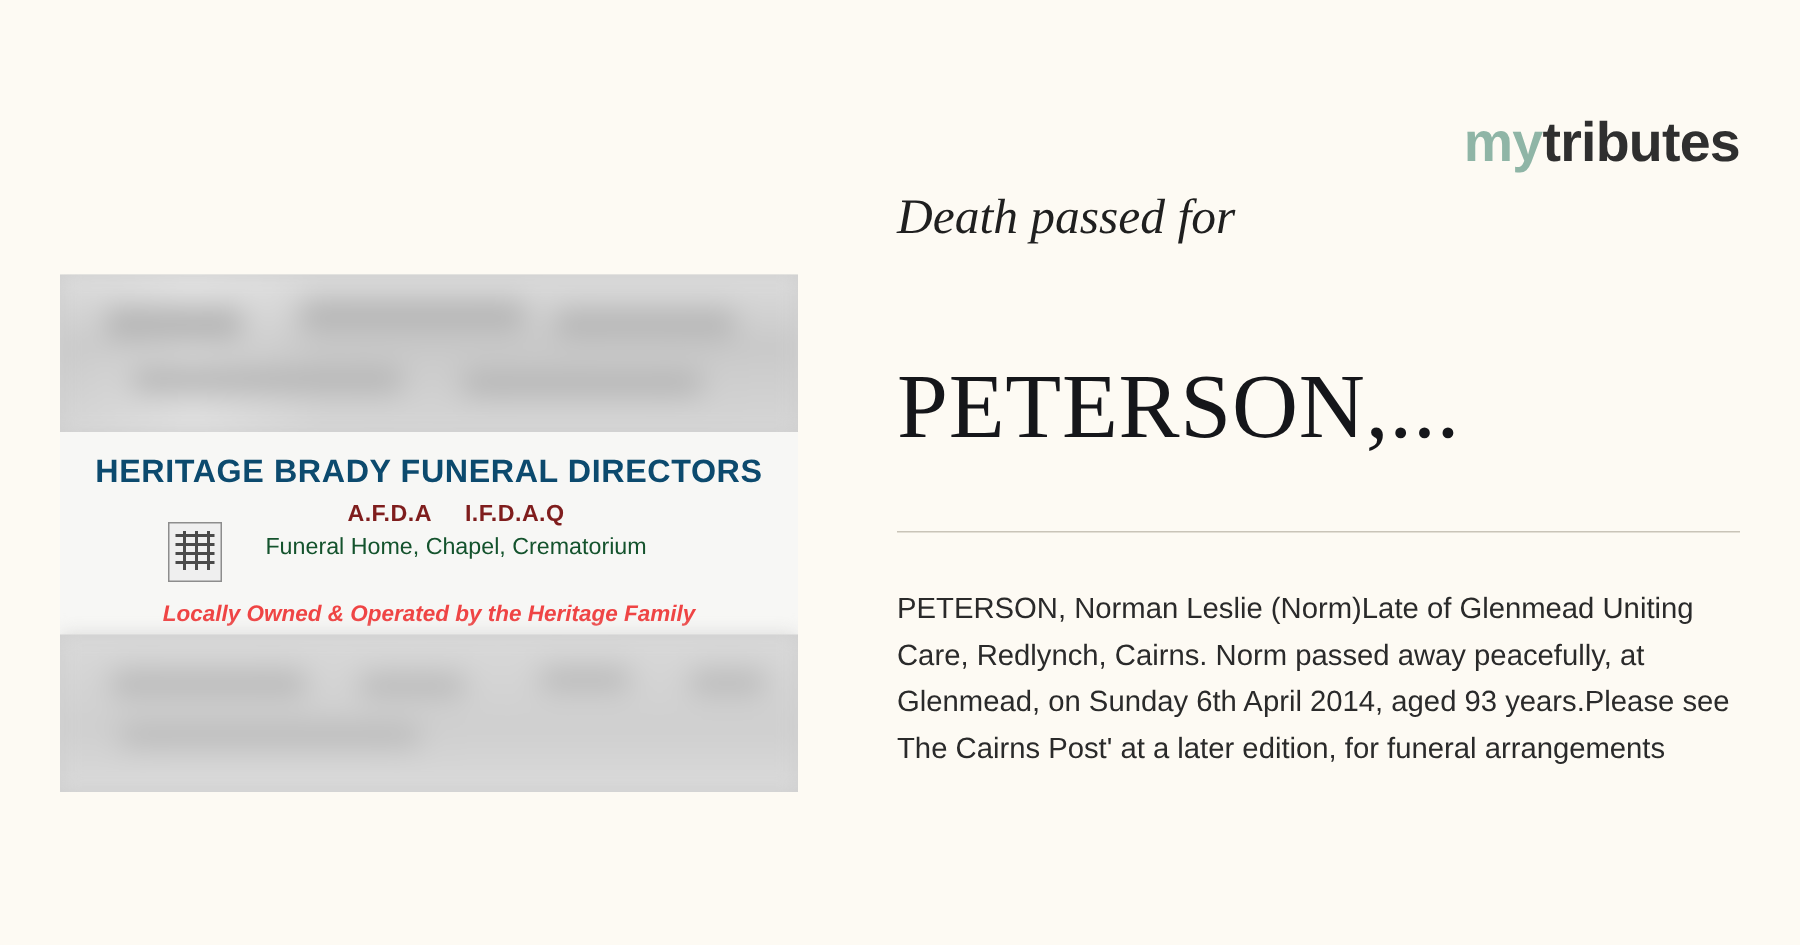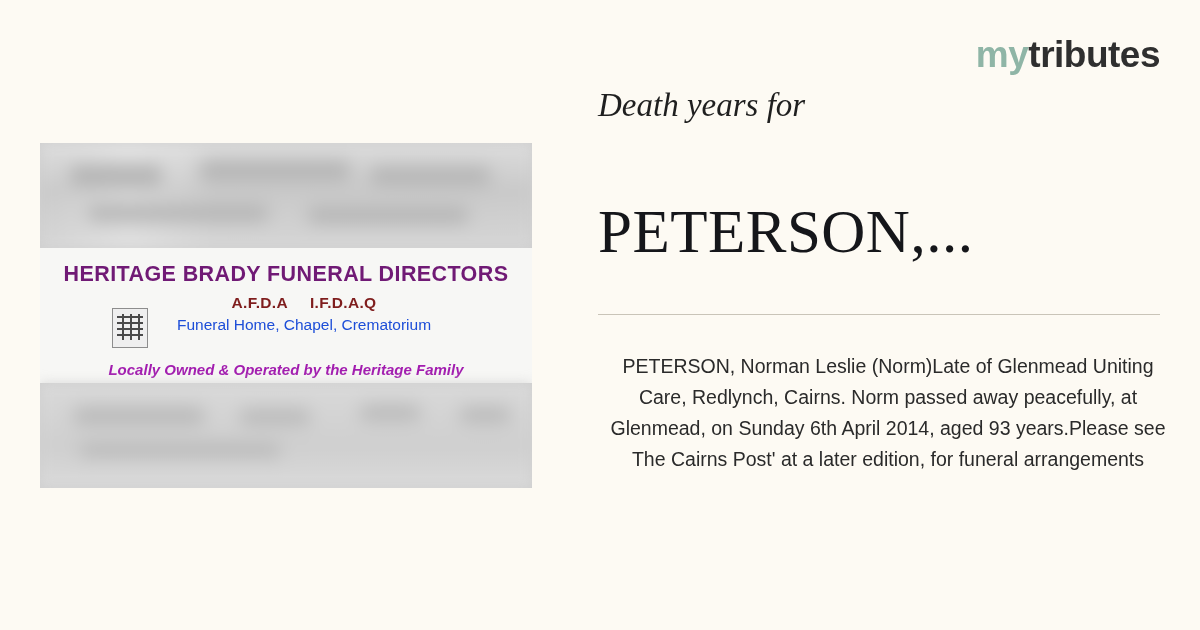--- a/index.html
+++ b/index.html
@@ -11,20 +11,21 @@
     height: 630px;
     background: #fdfaf3;
     font-family: "Liberation Sans", sans-serif;
     overflow: hidden;
   }
   .page {
     position: relative;
     width: 1200px;
     height: 496px;
     background: #fdfaf3;
+    margin-top: 40px;
   }
 
   
   .brand {
     position: absolute;
     top: 36px;
     right: 40px;
     font-size: 37px;
     letter-spacing: -0.5px;
     line-height: 1;
@@ -90,21 +91,21 @@
   .ad-title {
     position: absolute;
     left: 4px;
     top: 14px;
     width: 484px;
     text-align: center;
     font-family: "Liberation Sans", sans-serif;
     font-weight: 700;
     font-size: 21.5px;
     letter-spacing: 0.4px;
-    color: #701a75;
+    color: #0c4a6e;
     white-space: nowrap;
   }
   .ad-accred {
     position: absolute;
     left: 0;
     top: 46px;
     width: 492px;
     text-align: center;
     font-weight: 700;
     font-size: 15.5px;
@@ -116,36 +117,36 @@
   .ad-accred span.gap {
     display: inline-block;
     width: 22px;
   }
   .ad-line2, .ad-line3 {
     position: absolute;
     left: 0;
     width: 492px;
     text-align: center;
     font-size: 15.5px;
-    color: #1d4ed8;
+    color: #14532d;
     padding-left: 36px;
     box-sizing: border-box;
   }
   .ad-line2 { top: 68px; }
   .ad-line3 { top: 90px; }
   .ad-footer {
     position: absolute;
     left: 0;
     top: 113px;
     width: 492px;
     text-align: center;
     font-style: italic;
     font-weight: 700;
     font-size: 15px;
-    color: #a21caf;
+    color: #ef4444;
   }
   .ad-logo {
     position: absolute;
     left: 72px;
     top: 60px;
     width: 34px;
     height: 38px;
     background: #efefef;
     border: 1px solid #8d8d8d;
   }
@@ -195,21 +196,20 @@
     background: #c9c4b8;
     border: 0;
   }
   .body-text {
     margin: 0;
     padding-top: 36px;
     font-size: 19.5px;
     line-height: 31px;
     color: #2a2a2a;
     width: 580px;
-    text-align: center;
   }
 </style>
 </head>
 <body>
 
 <div class="page">
 
   <div class="brand">
     <span class="brand-my">my</span><span class="brand-tributes">tributes</span>
   </div>
@@ -247,19 +247,19 @@
     <div class="blur-bottom">
       <div class="smudge" style="left:34px; top:24px; width:130px; height:18px;"></div>
       <div class="smudge" style="left:200px; top:26px; width:70px; height:16px;"></div>
       <div class="smudge" style="left:320px; top:22px; width:60px; height:16px;"></div>
       <div class="smudge" style="left:420px; top:24px; width:50px; height:16px;"></div>
       <div class="smudge" style="left:40px; top:60px; width:200px; height:14px;"></div>
     </div>
   </div>
 
   <div class="right">
-    <p class="eyebrow">Death years for</p>
+    <p class="eyebrow">Death passed for</p>
     <h1 class="title">PETERSON,...</h1>
     <div class="divider"></div>
     <p class="body-text">PETERSON, Norman Leslie (Norm)Late of Glenmead Uniting Care, Redlynch, Cairns.  Norm passed away peacefully, at Glenmead, on Sunday 6th April 2014, aged 93 years.Please see The Cairns Post' at a later edition, for funeral arrangements</p>
   </div>
 
 </div>
 
 </body></html>

